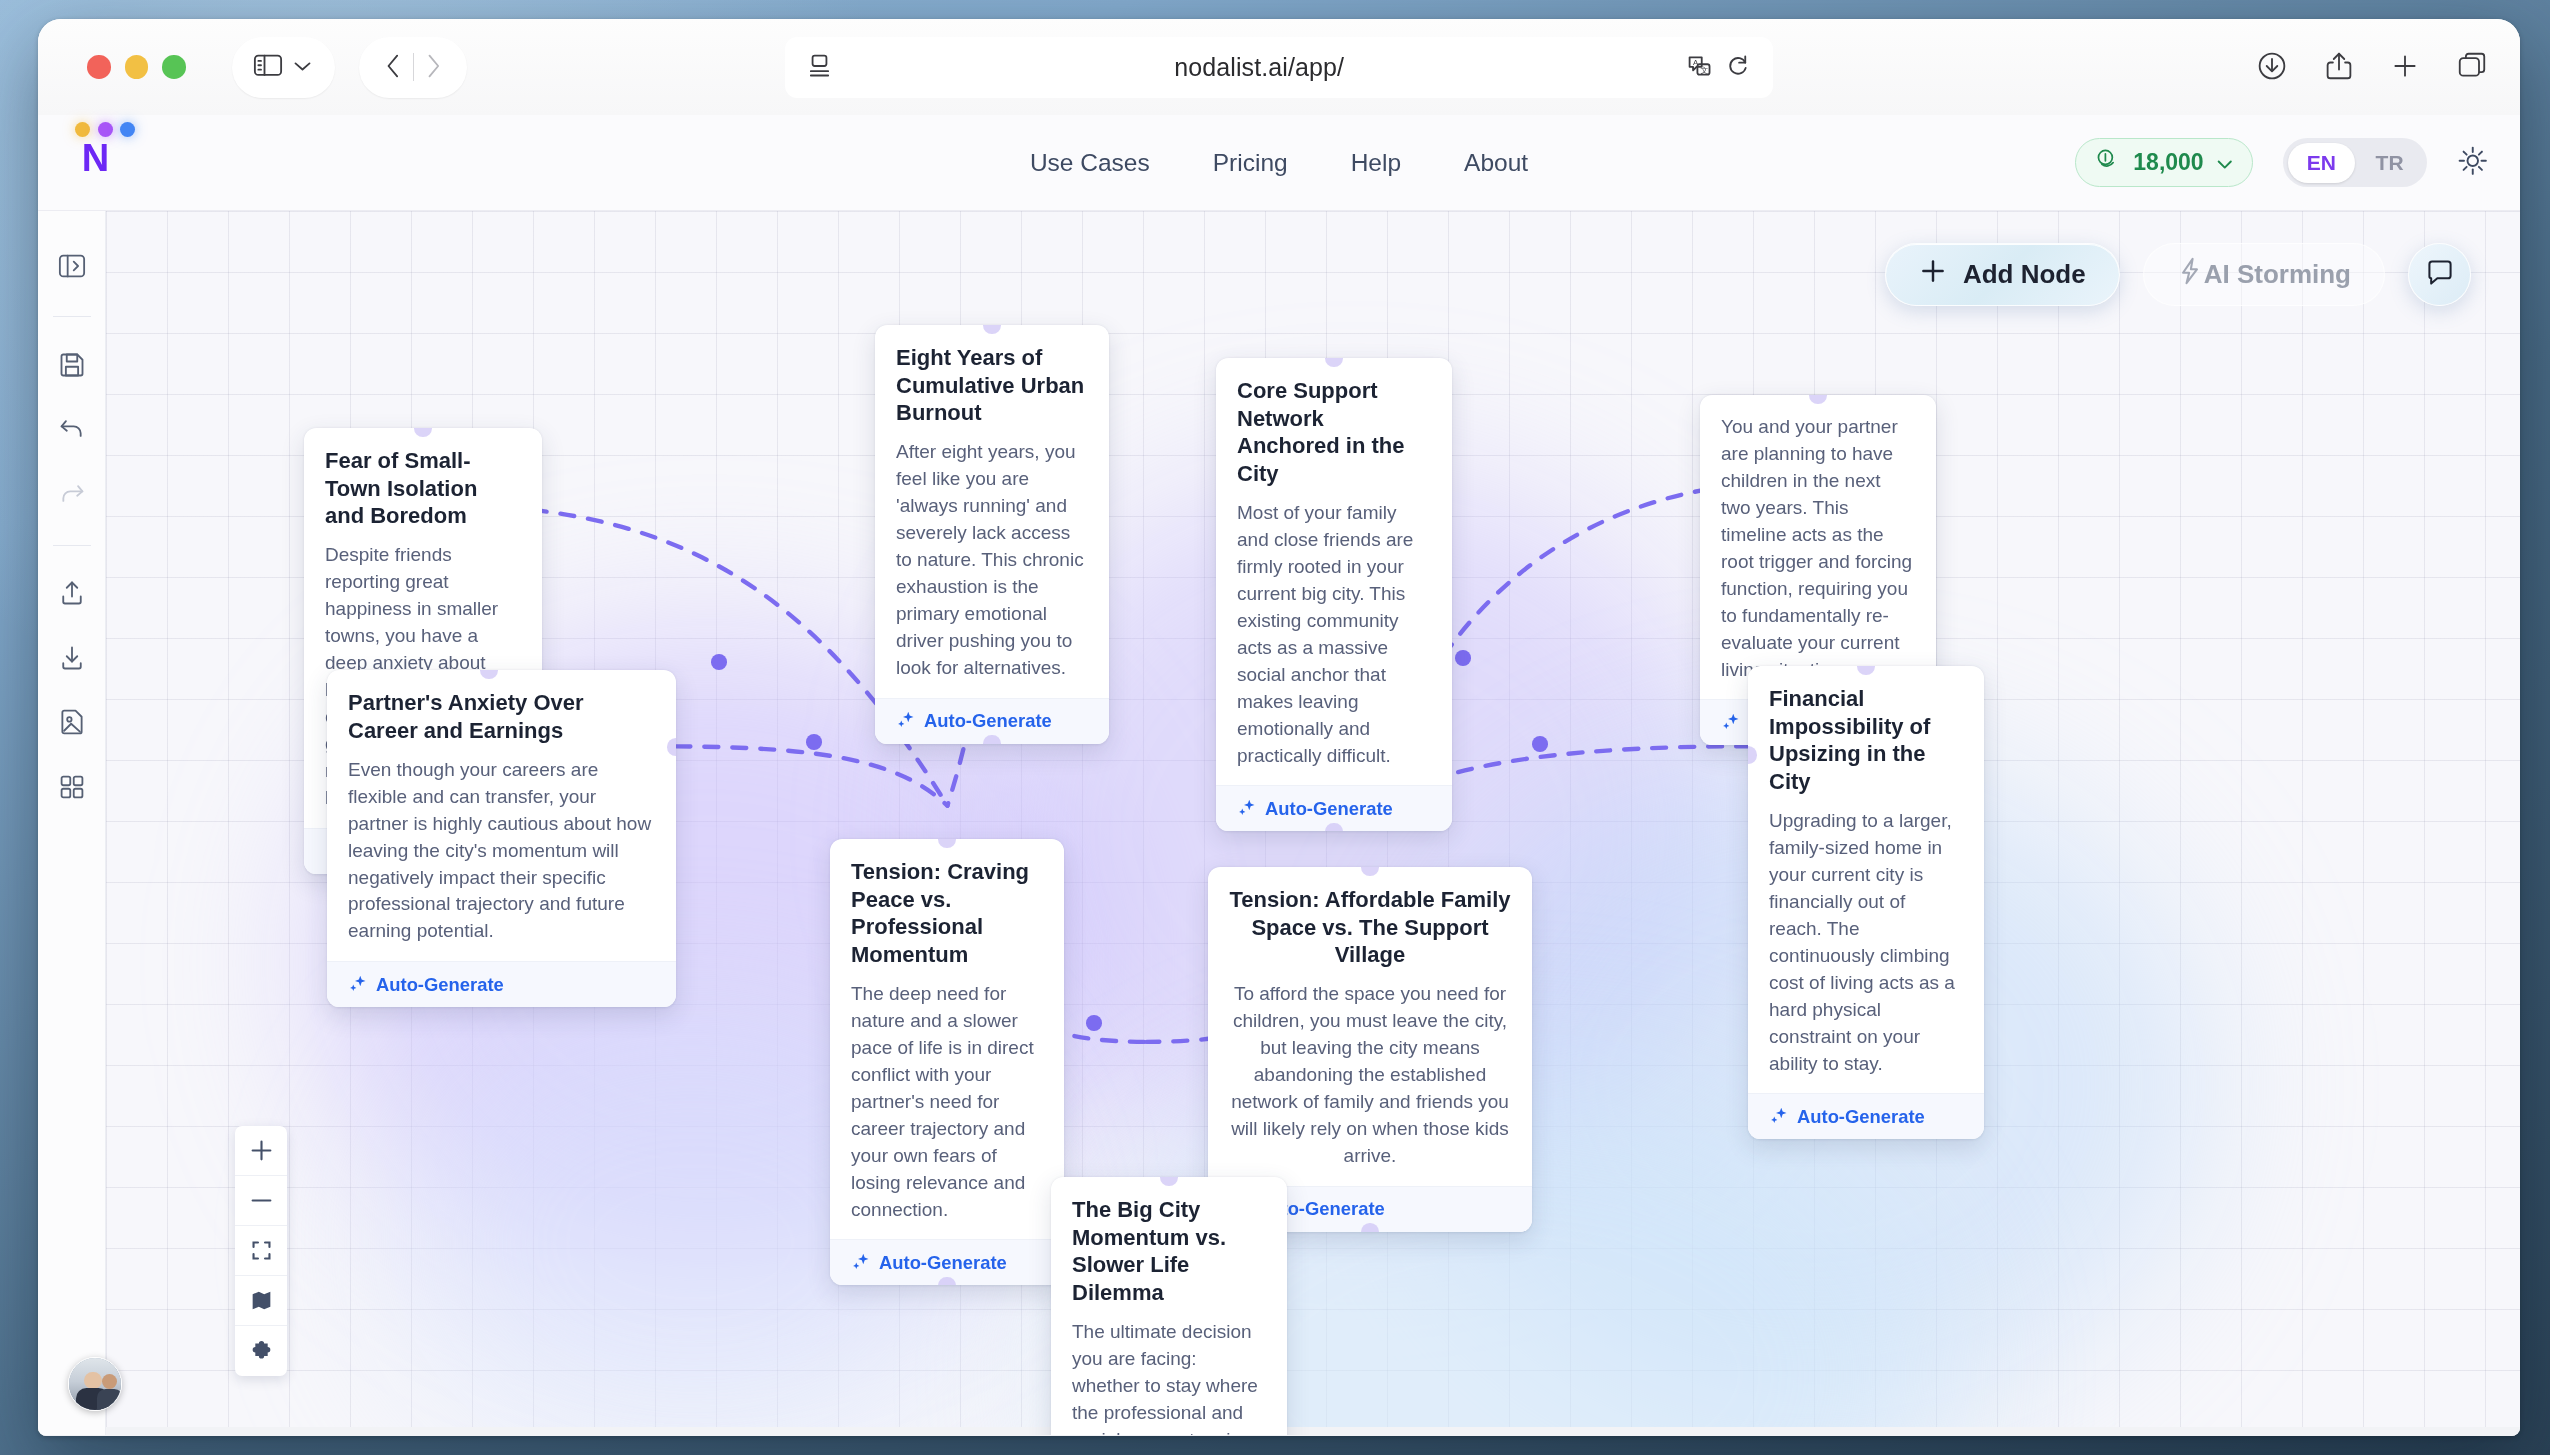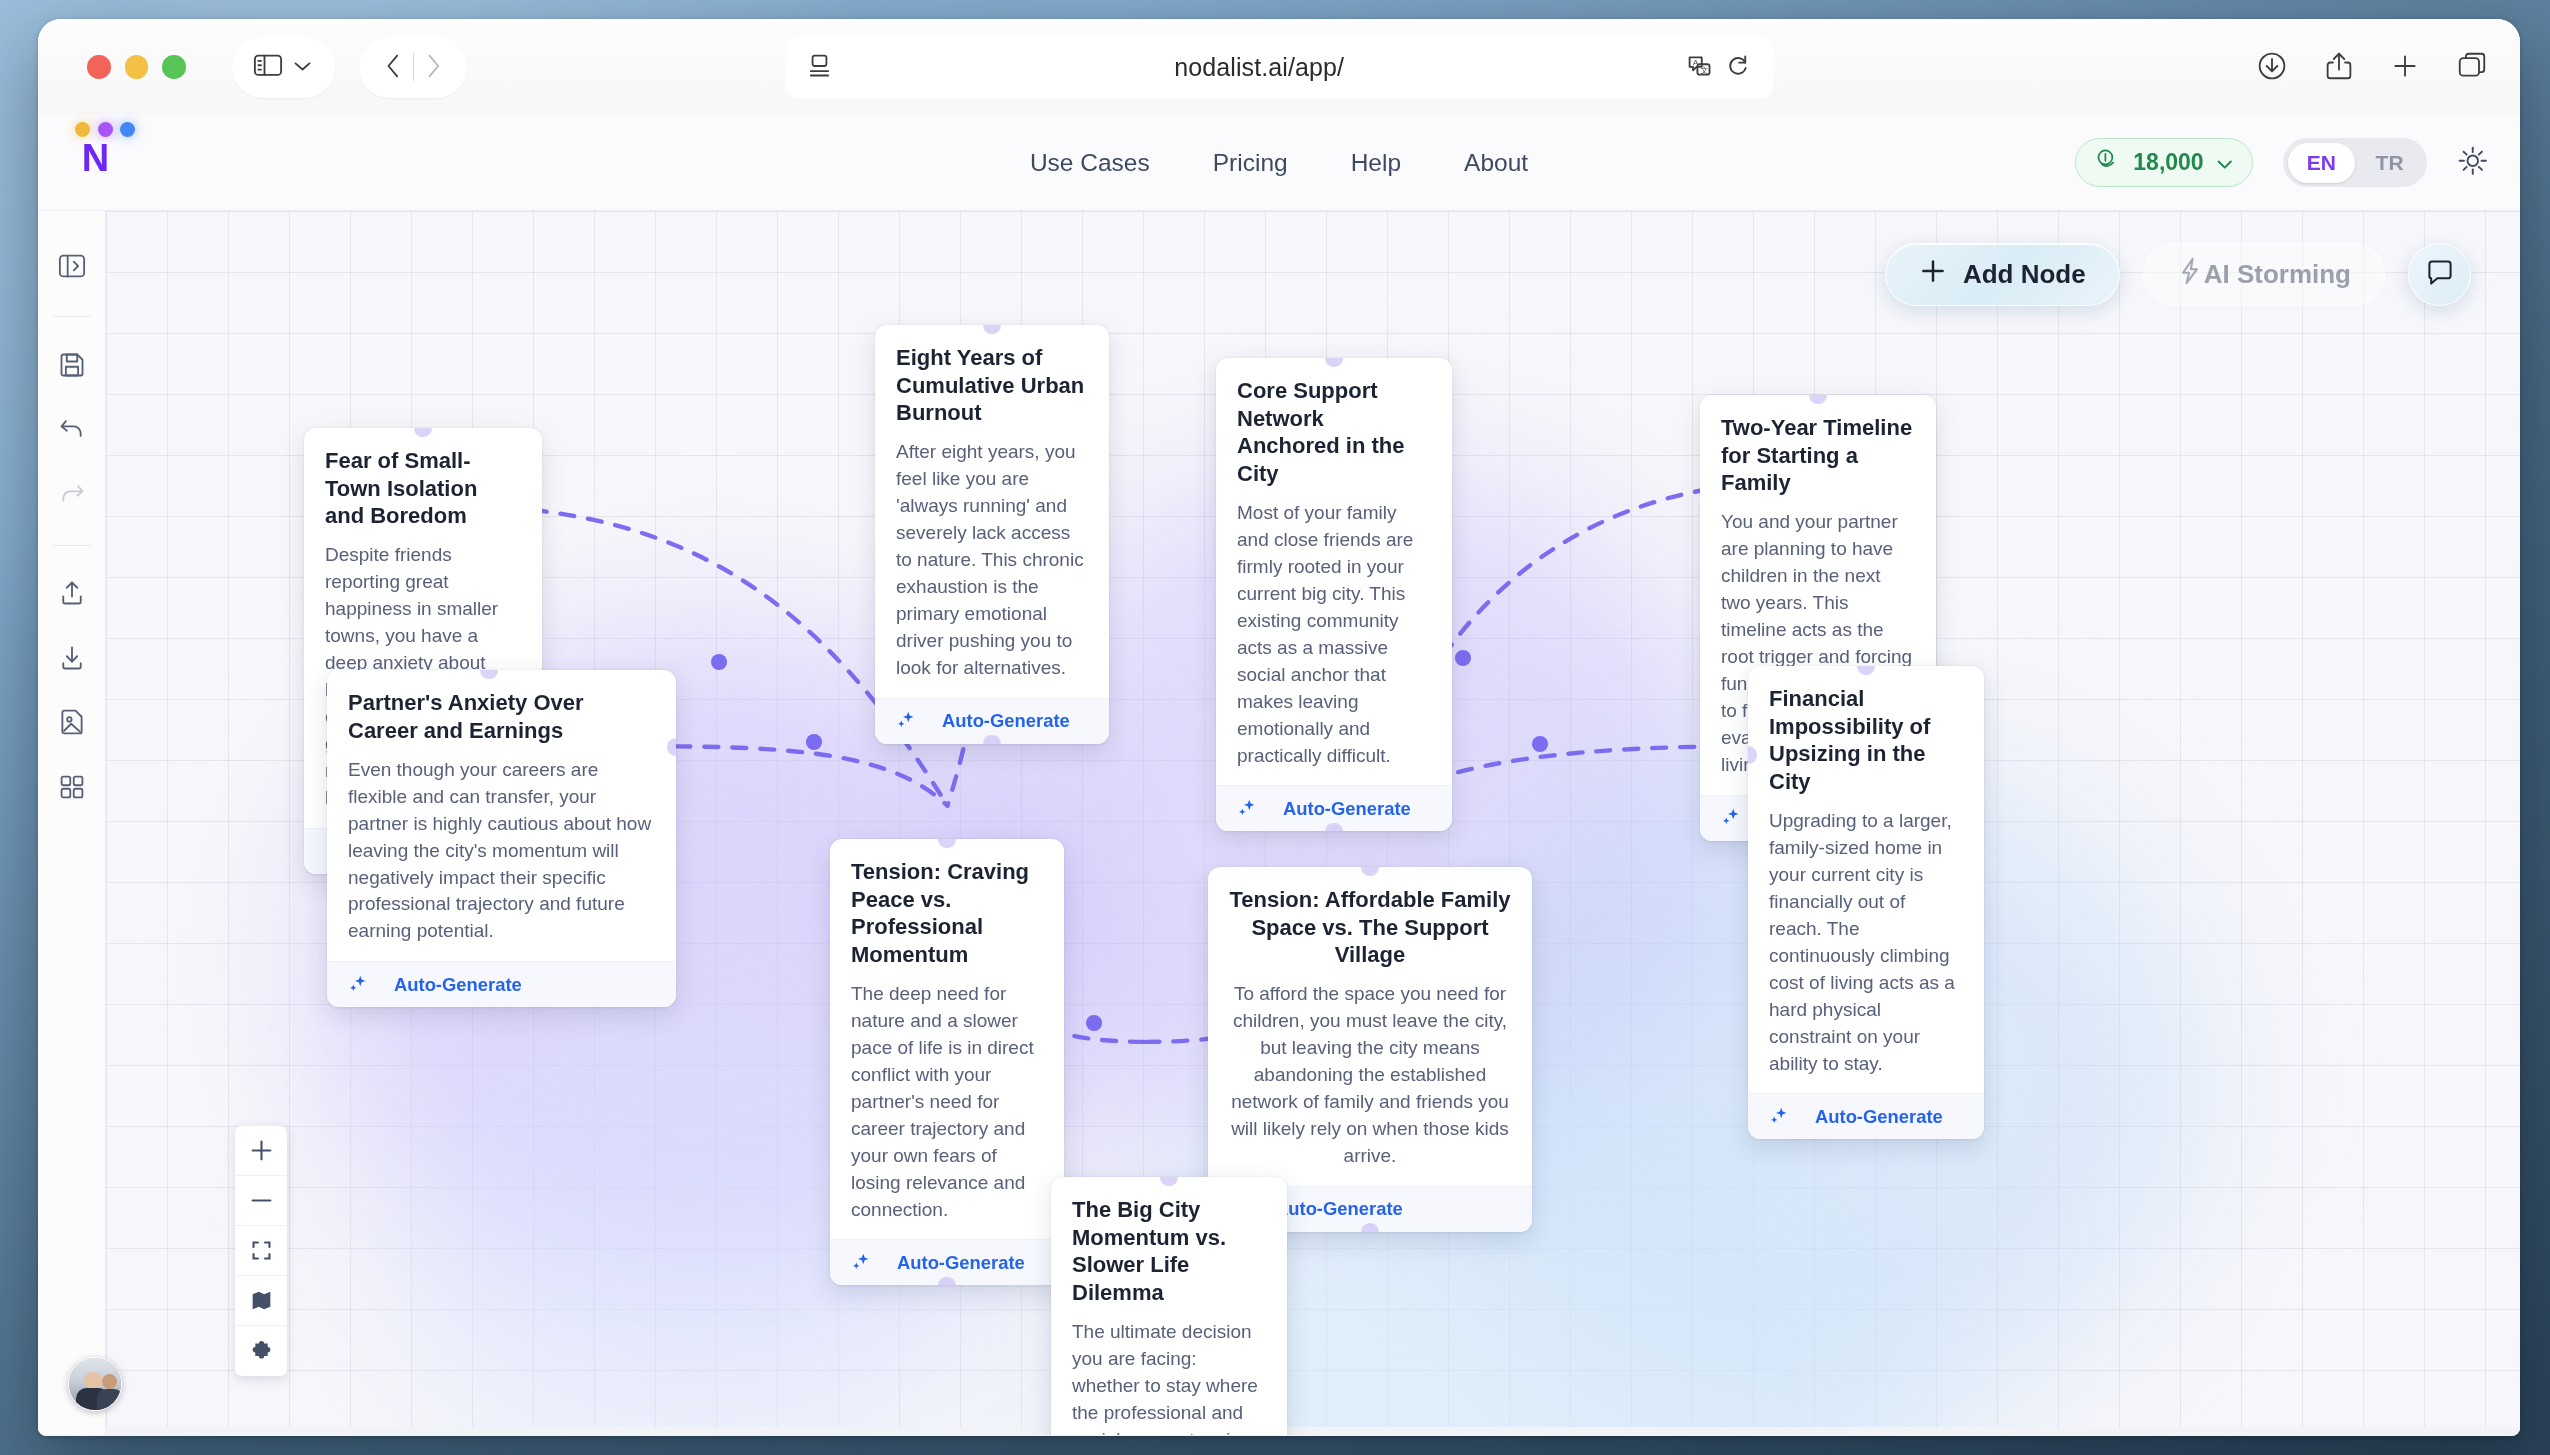--- a/index.html
+++ b/index.html
@@ -149,21 +149,21 @@
   .node {
     position:absolute; background:#ffffff; border-radius:12.2px;
     box-shadow: 0 8.7px 24.5px rgba(40,55,90,.14), 0 0.9px 2.6px rgba(40,55,90,.10);
     overflow:hidden; cursor:grab; z-index: 4;
   }
   .node-body { padding: 19px 21px 15.7px; }
   .node-title { font-size: 22px; font-weight:700; color:#1c2333; line-height:1.26; margin-bottom: 12.2px; }
   .node-desc  { font-size: 19px; color:#58607a; line-height:1.42; }
   .node-footer {
     border-top:0.9px solid #eef1f8; background:#f6f8fe;
-    padding: 10.5px 21px; display:flex; align-items:center; gap:25px;
+    padding: 10.5px 21px; display:flex; align-items:center; gap:7px;
   }
   .autogen-label { font-size: 18.4px; color:#2563eb; font-weight:600; }
   .handle { position:absolute; width:17.5px; height:17.5px; border-radius:50%;
             background:#cfc6f6; opacity:.75; z-index:3; }
 
   .dot-mid { position:absolute; width:15.7px; height:15.7px; border-radius:50%;
              background:#7c6cf0; z-index:3; }
 
   
   #zoom-controls {
@@ -532,21 +532,20 @@
             </svg>
           </span>
           <span class="autogen-label">Auto-Generate</span>
         </div>
         <div class="handle" style="left:109px; bottom:-8.7px;"></div>
       </div>
 
       <div class="node" style="left:1594px; top:184px; width:236px;">
         <div class="handle" style="left:109px; top:-8.7px;"></div>
         <div class="node-body">
-          <div class="node-title">Two-Year Timeline for Starting a Family</div>
           <div class="node-desc">You and your partner are planning to have children in the next two years. This timeline acts as the root trigger and forcing function, requiring you to fundamentally re-evaluate your current living situation.</div>
         </div>
         <div class="node-footer">
           <span>
             <svg width="21" height="21" viewBox="0 0 24 24">
               <path d="M14 3 l1.6 4.4 L20 9 l-4.4 1.6 L14 15 l-1.6-4.4 L8 9 l4.4-1.6 z" fill="#2563eb"></path>
               <path d="M6 13 l1 2.6 L9.6 17 L7 18 l-1 2.6 L5 18 l-2.6-1 L5 15.6 z" fill="#2563eb"></path>
             </svg>
           </span>
           <span class="autogen-label">Auto-Generate</span>

